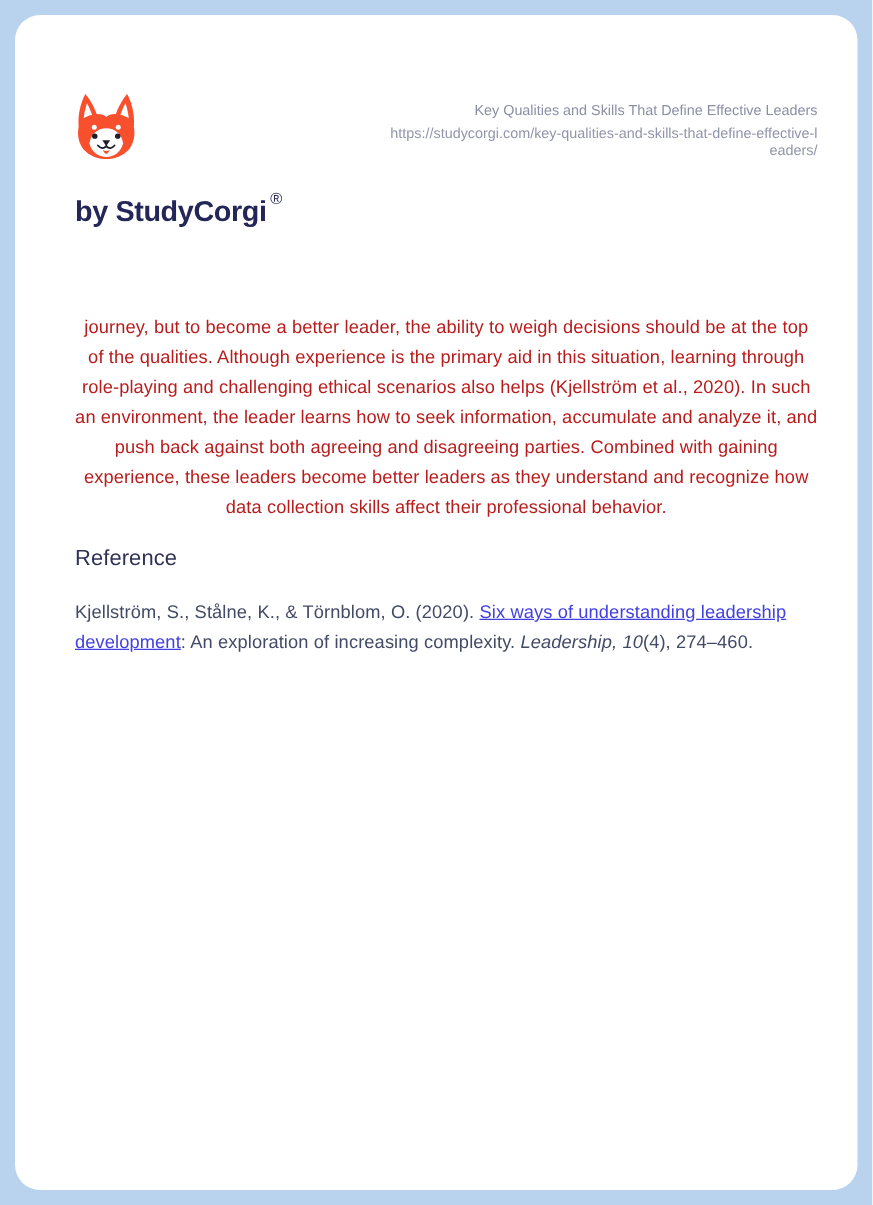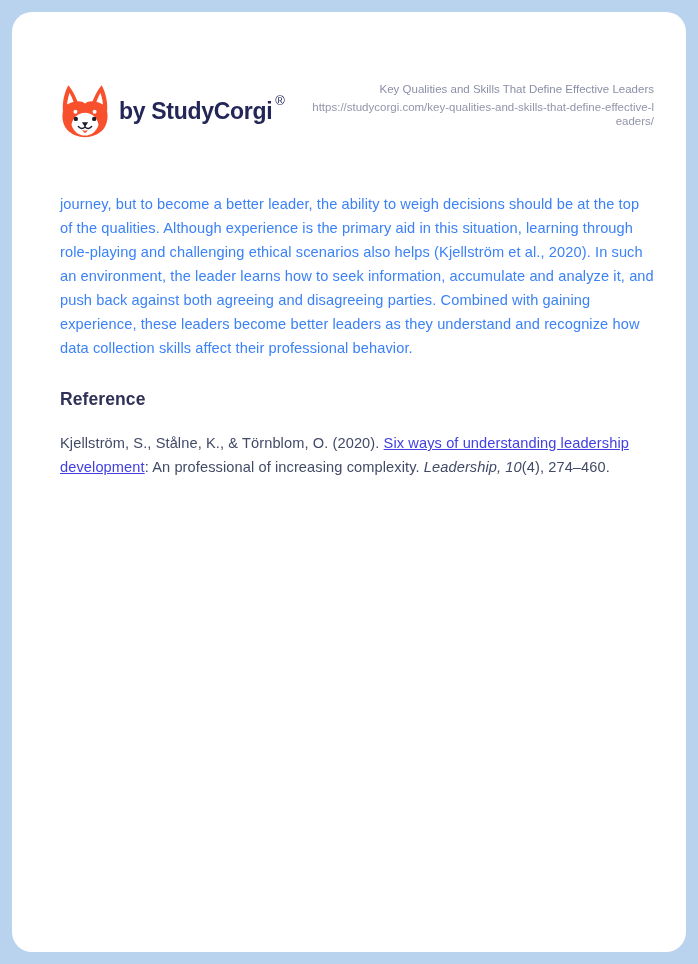--- a/index.html
+++ b/index.html
@@ -22,21 +22,22 @@
     overflow: hidden;
   }
   .doc-header {
     display: flex;
     justify-content: space-between;
     align-items: flex-start;
     margin-bottom: 52px;
   }
   .brand {
     display: flex;
-    align-items: flex-end;
+    align-items: flex-start;
+    flex-direction: column;
   }
   .logo-wrap {
     width: 50px;
     height: 58px;
     margin-right: 9px;
     flex: 0 0 auto;
   }
   .brand-text {
     font-size: 23px;
     font-weight: bold;
@@ -68,30 +69,31 @@
     font-size: 11.5px;
     font-weight: normal;
     color: #9295aa;
     line-height: 1.22;
     text-decoration: none;
     display: block;
     word-break: break-all;
   }
   .body-text {
     font-size: 14.6px;
-    color: #3b82f6;
+    color: #b91c1c;
     line-height: 24px;
     letter-spacing: 0.1px;
     margin-bottom: 0;
+    text-align: center;
   }
   .ref-heading {
     font-size: 17.5px;
-    font-weight: bold;
+    font-weight: normal;
     color: #2f3156;
-    margin-top: 29px;
+    margin-top: 18px;
     margin-bottom: 21px;
     letter-spacing: 0.1px;
   }
   .citation {
     font-size: 14.6px;
     color: #434a66;
     line-height: 24px;
     letter-spacing: 0.1px;
   }
   .cite-link {
@@ -143,16 +145,16 @@
       <div class="doc-meta">
         <div class="doc-title">Key Qualities and Skills That Define Effective Leaders</div>
         <a class="doc-url">https://studycorgi.com/key-qualities-and-skills-that-define-effective-leaders/</a>
       </div>
     </div>
 
     <p class="body-text">journey, but to become a better leader, the ability to weigh decisions should be at the top of the qualities. Although experience is the primary aid in this situation, learning through role-playing and challenging ethical scenarios also helps (Kjellström et al., 2020). In such an environment, the leader learns how to seek information, accumulate and analyze it, and push back against both agreeing and disagreeing parties. Combined with gaining experience, these leaders become better leaders as they understand and recognize how data collection skills affect their professional behavior.</p>
 
     <h2 class="ref-heading">Reference</h2>
 
-    <p class="citation"><span>Kjellström, S., Stålne, K., &amp; Törnblom, O. (2020). </span><a class="cite-link">Six ways of understanding leadership development</a><span>: An professional of increasing complexity. </span><em class="journal-italic">Leadership, 10</em><span>(4), 274–460.</span></p>
+    <p class="citation"><span>Kjellström, S., Stålne, K., &amp; Törnblom, O. (2020). </span><a class="cite-link">Six ways of understanding leadership development</a><span>: An exploration of increasing complexity. </span><em class="journal-italic">Leadership, 10</em><span>(4), 274–460.</span></p>
 
   </div>
 </div>
 
 </body></html>

